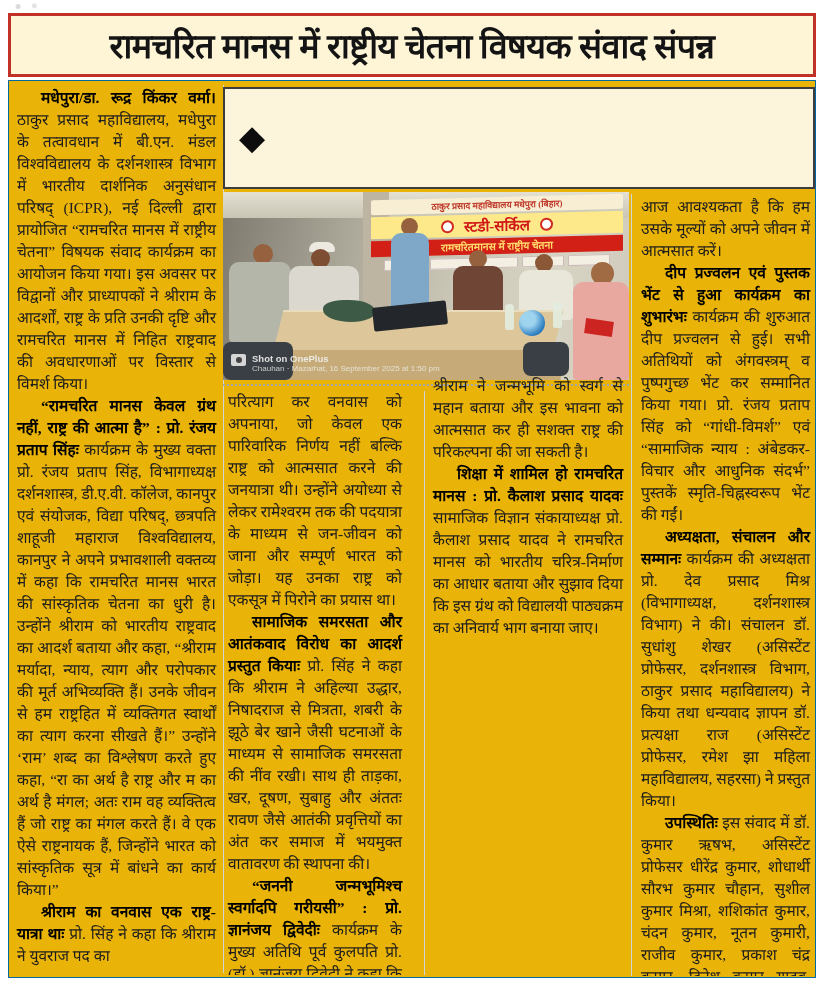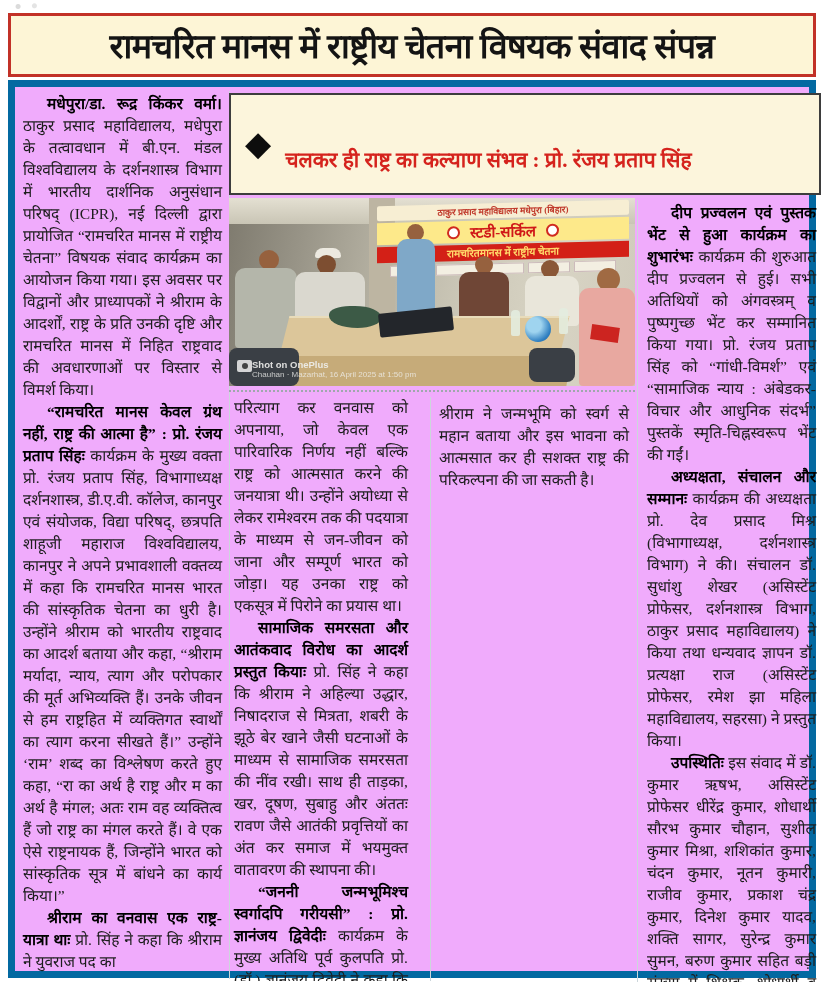--- a/index.html
+++ b/index.html
@@ -13,31 +13,31 @@
     background: radial-gradient(circle at 12% 50%, #9a9a9a 0 2px, transparent 3px),
                 radial-gradient(circle at 60% 40%, #b3b3b3 0 2px, transparent 3px); }
 
   
   .headline-box { position: absolute; left: 8px; top: 13px; width: 808px; height: 64px;
     background: #fdf5d6; border: 3px solid #c23127; display: flex; align-items: center; justify-content: center; }
   .headline-box h1 { font-size: 34px; font-weight: 700; color: #141414; white-space: nowrap; letter-spacing: -0.5px; }
 
   
   .clip-body { position: absolute; left: 8px; top: 80px; width: 808px; height: 898px;
-    background: #f0abfc; border: 7px solid #0369a1; }
+    background: #eab308; border: 1px solid #0369a1; }
 
   .col { position: absolute; color: #1d1d1d; font-size: 15.5px; line-height: 1.42;
     text-align: justify; overflow: hidden; }
   .para { text-indent: 1.55em; }
   .para.cont { text-indent: 0; }
   .para b { color: #000; }
 
   .col1 { left: 3px; top: 4px; width: 212px; height: 888px; padding: 2px 7px 2px 5px; border-right: 1px solid #ccd6db; }
   .col2 { left: 214px; top: 310px; width: 202px; height: 584px; padding: 0 22px 0 5px; border-right: 1px solid #ccd6db; }
-  .col3 { left: 416px; top: 316px; width: 204px; height: 584px; padding: 0 6px 0 8px; }
+  .col3 { left: 416px; top: 294px; width: 204px; height: 584px; padding: 0 6px 0 8px; }
   .col4 { left: 622px; top: 113px; width: 184px; height: 782px; padding: 2px 5px 0 9px; border-left: 1px solid #ccd6db; }
 
   
   .quote-box { position: absolute; left: 214px; top: 6px; width: 592px; height: 102px;
     border: 2px solid #3d3d3d; background: #fcf5dc; display: flex; align-items: center; gap: 14px; padding: 6px 14px; }
   .diamond { font-size: 34px; line-height: 1; color: #0d0d0d; flex: 0 0 auto; }
   .quote-text { color: #d5231d; font-weight: 700; font-size: 21px; line-height: 1.55; }
 
   
   .photo { position: absolute; left: 214px; top: 111px; width: 406px; height: 188px; overflow: hidden;
@@ -68,21 +68,21 @@
   .ph-laptop { position: absolute; left: 150px; top: 112px; width: 74px; height: 24px;
     background: #23262b; transform: rotate(-6deg); border-radius: 2px; }
   .ph-cloth { position: absolute; left: 100px; top: 108px; width: 52px; height: 22px;
     background: #3c5a46; border-radius: 40% 50% 45% 55%; }
   .ph-globe { position: absolute; left: 296px; top: 118px; width: 26px; height: 26px; border-radius: 50%;
     background: radial-gradient(circle at 35% 35%, #9fd4ef 0 30%, #2f7fc1 70%, #1c5e96 100%); }
   .ph-bottle { position: absolute; width: 9px; height: 26px; border-radius: 4px 4px 2px 2px; background: #e3ecdf; opacity: .9; }
   .ph-book { position: absolute; left: 362px; top: 128px; width: 28px; height: 15px; background: #cc2420; transform: rotate(8deg); }
   .ph-chair { position: absolute; background: #3a3f45; border-radius: 8px; }
 
-  .ph-watermark { position: absolute; left: 8px; bottom: 7px; display: flex; align-items: flex-start;
+  .ph-watermark { position: absolute; left: 8px; bottom: 7px; display: flex; gap: 6px; align-items: flex-start;
     color: #f0f0ee; opacity: .9; font-family: "Liberation Sans", sans-serif; }
   .cam-icon { width: 15px; height: 12px; background: #e6e6e6; border-radius: 2px; position: relative; flex: 0 0 auto; margin-top: 1px; }
   .cam-icon::after { content: ""; position: absolute; left: 4.5px; top: 3px; width: 6px; height: 6px; border-radius: 50%; background: #444; }
   .wm1 { font-size: 9.5px; font-weight: 700; }
   .wm2 { font-size: 8px; opacity: .85; }
 
   .photo-rule { position: absolute; left: 214px; top: 303px; width: 406px; border-top: 2px dotted #9fa8ad; }
 </style>
 </head>
 <body>
@@ -100,21 +100,20 @@
     <div class="col col1">
         <p class="para"><b>मधेपुरा/डा. रूद्र किंकर वर्मा। </b>ठाकुर प्रसाद महाविद्यालय, मधेपुरा के तत्वावधान में बी.एन. मंडल विश्वविद्यालय के दर्शनशास्त्र विभाग में भारतीय दार्शनिक अनुसंधान परिषद् (ICPR), नई दिल्ली द्वारा प्रायोजित “रामचरित मानस में राष्ट्रीय चेतना” विषयक संवाद कार्यक्रम का आयोजन किया गया। इस अवसर पर विद्वानों और प्राध्यापकों ने श्रीराम के आदर्शों, राष्ट्र के प्रति उनकी दृष्टि और रामचरित मानस में निहित राष्ट्रवाद की अवधारणाओं पर विस्तार से विमर्श किया।</p>
         <p class="para"><b>“रामचरित मानस केवल ग्रंथ नहीं, राष्ट्र की आत्मा है” : प्रो. रंजय प्रताप सिंहः </b>कार्यक्रम के मुख्य वक्ता प्रो. रंजय प्रताप सिंह, विभागाध्यक्ष दर्शनशास्त्र, डी.ए.वी. कॉलेज, कानपुर एवं संयोजक, विद्या परिषद्, छत्रपति शाहूजी महाराज विश्वविद्यालय, कानपुर ने अपने प्रभावशाली वक्तव्य में कहा कि रामचरित मानस भारत की सांस्कृतिक चेतना का धुरी है। उन्होंने श्रीराम को भारतीय राष्ट्रवाद का आदर्श बताया और कहा, “श्रीराम मर्यादा, न्याय, त्याग और परोपकार की मूर्त अभिव्यक्ति हैं। उनके जीवन से हम राष्ट्रहित में व्यक्तिगत स्वार्थों का त्याग करना सीखते हैं।” उन्होंने ‘राम’ शब्द का विश्लेषण करते हुए कहा, “रा का अर्थ है राष्ट्र और म का अर्थ है मंगल; अतः राम वह व्यक्तित्व हैं जो राष्ट्र का मंगल करते हैं। वे एक ऐसे राष्ट्रनायक हैं, जिन्होंने भारत को सांस्कृतिक सूत्र में बांधने का कार्य किया।”</p>
         <p class="para"><b>श्रीराम का वनवास एक राष्ट्र-यात्रा थाः </b>प्रो. सिंह ने कहा कि श्रीराम ने युवराज पद का</p>
       </div>
 
     <div class="quote-box">
       <span class="diamond">◆</span>
       <div class="quote-text">
         <br>
-        <span>चलकर ही राष्ट्र का कल्याण संभव : प्रो. रंजय प्रताप सिंह</span>
       </div>
     </div>
 
     <div class="photo">
       <div class="ph-ceil"></div>
       <div class="ph-pillar"></div>
 
       <div class="ph-banner">
         <div class="ph-banner-l1">ठाकुर प्रसाद महाविद्यालय मधेपुरा (बिहार)</div>
         <div class="ph-banner-l2">
@@ -154,35 +153,37 @@
       <div class="ph-bottle" style="left:282px; top:112px;"></div>
       <div class="ph-bottle" style="left:330px; top:110px;"></div>
       <div class="ph-book"></div>
       <div class="ph-chair" style="left:0; top:150px; width:70px; height:38px;"></div>
       <div class="ph-chair" style="left:300px; top:150px; width:46px; height:34px;"></div>
 
       <div class="ph-watermark">
         <span class="cam-icon"></span>
         <span>
           <div class="wm1">Shot on OnePlus</div>
-          <div class="wm2">Chauhan · Mazarhat, 16 April 2025 at 1:50 pm</div>
+          <div class="wm2">Chauhan · Mazarhat, 16 September 2025 at 1:50 pm</div>
         </span>
       </div>
     </div>
 
     <div class="photo-rule"></div>
 
     <div class="col col2">
         <p class="para cont">परित्याग कर वनवास को अपनाया, जो केवल एक पारिवारिक निर्णय नहीं बल्कि राष्ट्र को आत्मसात करने की जनयात्रा थी। उन्होंने अयोध्या से लेकर रामेश्वरम तक की पदयात्रा के माध्यम से जन-जीवन को जाना और सम्पूर्ण भारत को जोड़ा। यह उनका राष्ट्र को एकसूत्र में पिरोने का प्रयास था।</p>
         <p class="para"><b>सामाजिक समरसता और आतंकवाद विरोध का आदर्श प्रस्तुत कियाः </b>प्रो. सिंह ने कहा कि श्रीराम ने अहिल्या उद्धार, निषादराज से मित्रता, शबरी के झूठे बेर खाने जैसी घटनाओं के माध्यम से सामाजिक समरसता की नींव रखी। साथ ही ताड़का, खर, दूषण, सुबाहु और अंततः रावण जैसे आतंकी प्रवृत्तियों का अंत कर समाज में भयमुक्त वातावरण की स्थापना की।</p>
         <p class="para"><b>“जननी जन्मभूमिश्च स्वर्गादपि गरीयसी” : प्रो. ज्ञानंजय द्विवेदीः </b>कार्यक्रम के मुख्य अतिथि पूर्व कुलपति प्रो. (डॉ.) ज्ञानंजय द्विवेदी ने कहा कि रामचरित मानस में राष्ट्रनिर्माण के सभी आवश्यक तत्व मौजूद हैं।</p>
       </div>
     <div class="col col3">
         <p class="para cont">श्रीराम ने जन्मभूमि को स्वर्ग से महान बताया और इस भावना को आत्मसात कर ही सशक्त राष्ट्र की परिकल्पना की जा सकती है।</p>
+        <p class="para"><b>शिक्षा में शामिल हो रामचरित मानस : प्रो. कैलाश प्रसाद यादवः </b>सामाजिक विज्ञान संकायाध्यक्ष प्रो. कैलाश प्रसाद यादव ने रामचरित मानस को भारतीय चरित्र-निर्माण का आधार बताया और सुझाव दिया कि इस ग्रंथ को विद्यालयी पाठ्यक्रम का अनिवार्य भाग बनाया जाए।</p>
       </div>
     <div class="col col4">
+        <p class="para cont">आज आवश्यकता है कि हम उसके मूल्यों को अपने जीवन में आत्मसात करें।</p>
         <p class="para"><b>दीप प्रज्वलन एवं पुस्तक भेंट से हुआ कार्यक्रम का शुभारंभः </b>कार्यक्रम की शुरुआत दीप प्रज्वलन से हुई। सभी अतिथियों को अंगवस्त्रम् व पुष्पगुच्छ भेंट कर सम्मानित किया गया। प्रो. रंजय प्रताप सिंह को “गांधी-विमर्श” एवं “सामाजिक न्याय : अंबेडकर-विचार और आधुनिक संदर्भ” पुस्तकें स्मृति-चिह्नस्वरूप भेंट की गईं।</p>
         <p class="para"><b>अध्यक्षता, संचालन और सम्मानः </b>कार्यक्रम की अध्यक्षता प्रो. देव प्रसाद मिश्र (विभागाध्यक्ष, दर्शनशास्त्र विभाग) ने की। संचालन डॉ. सुधांशु शेखर (असिस्टेंट प्रोफेसर, दर्शनशास्त्र विभाग, ठाकुर प्रसाद महाविद्यालय) ने किया तथा धन्यवाद ज्ञापन डॉ. प्रत्यक्षा राज (असिस्टेंट प्रोफेसर, रमेश झा महिला महाविद्यालय, सहरसा) ने प्रस्तुत किया।</p>
         <p class="para"><b>उपस्थितिः </b>इस संवाद में डॉ. कुमार ऋषभ, असिस्टेंट प्रोफेसर धीरेंद्र कुमार, शोधार्थी सौरभ कुमार चौहान, सुशील कुमार मिश्रा, शशिकांत कुमार, चंदन कुमार, नूतन कुमारी, राजीव कुमार, प्रकाश चंद्र कुमार, दिनेश कुमार यादव, शक्ति सागर, सुरेन्द्र कुमार सुमन, बरुण कुमार सहित बड़ी संख्या में शिक्षक, शोधार्थी व विद्यार्थी उपस्थित रहे।</p>
       </div>
 
   </div>
 </div>
 
 </body></html>

